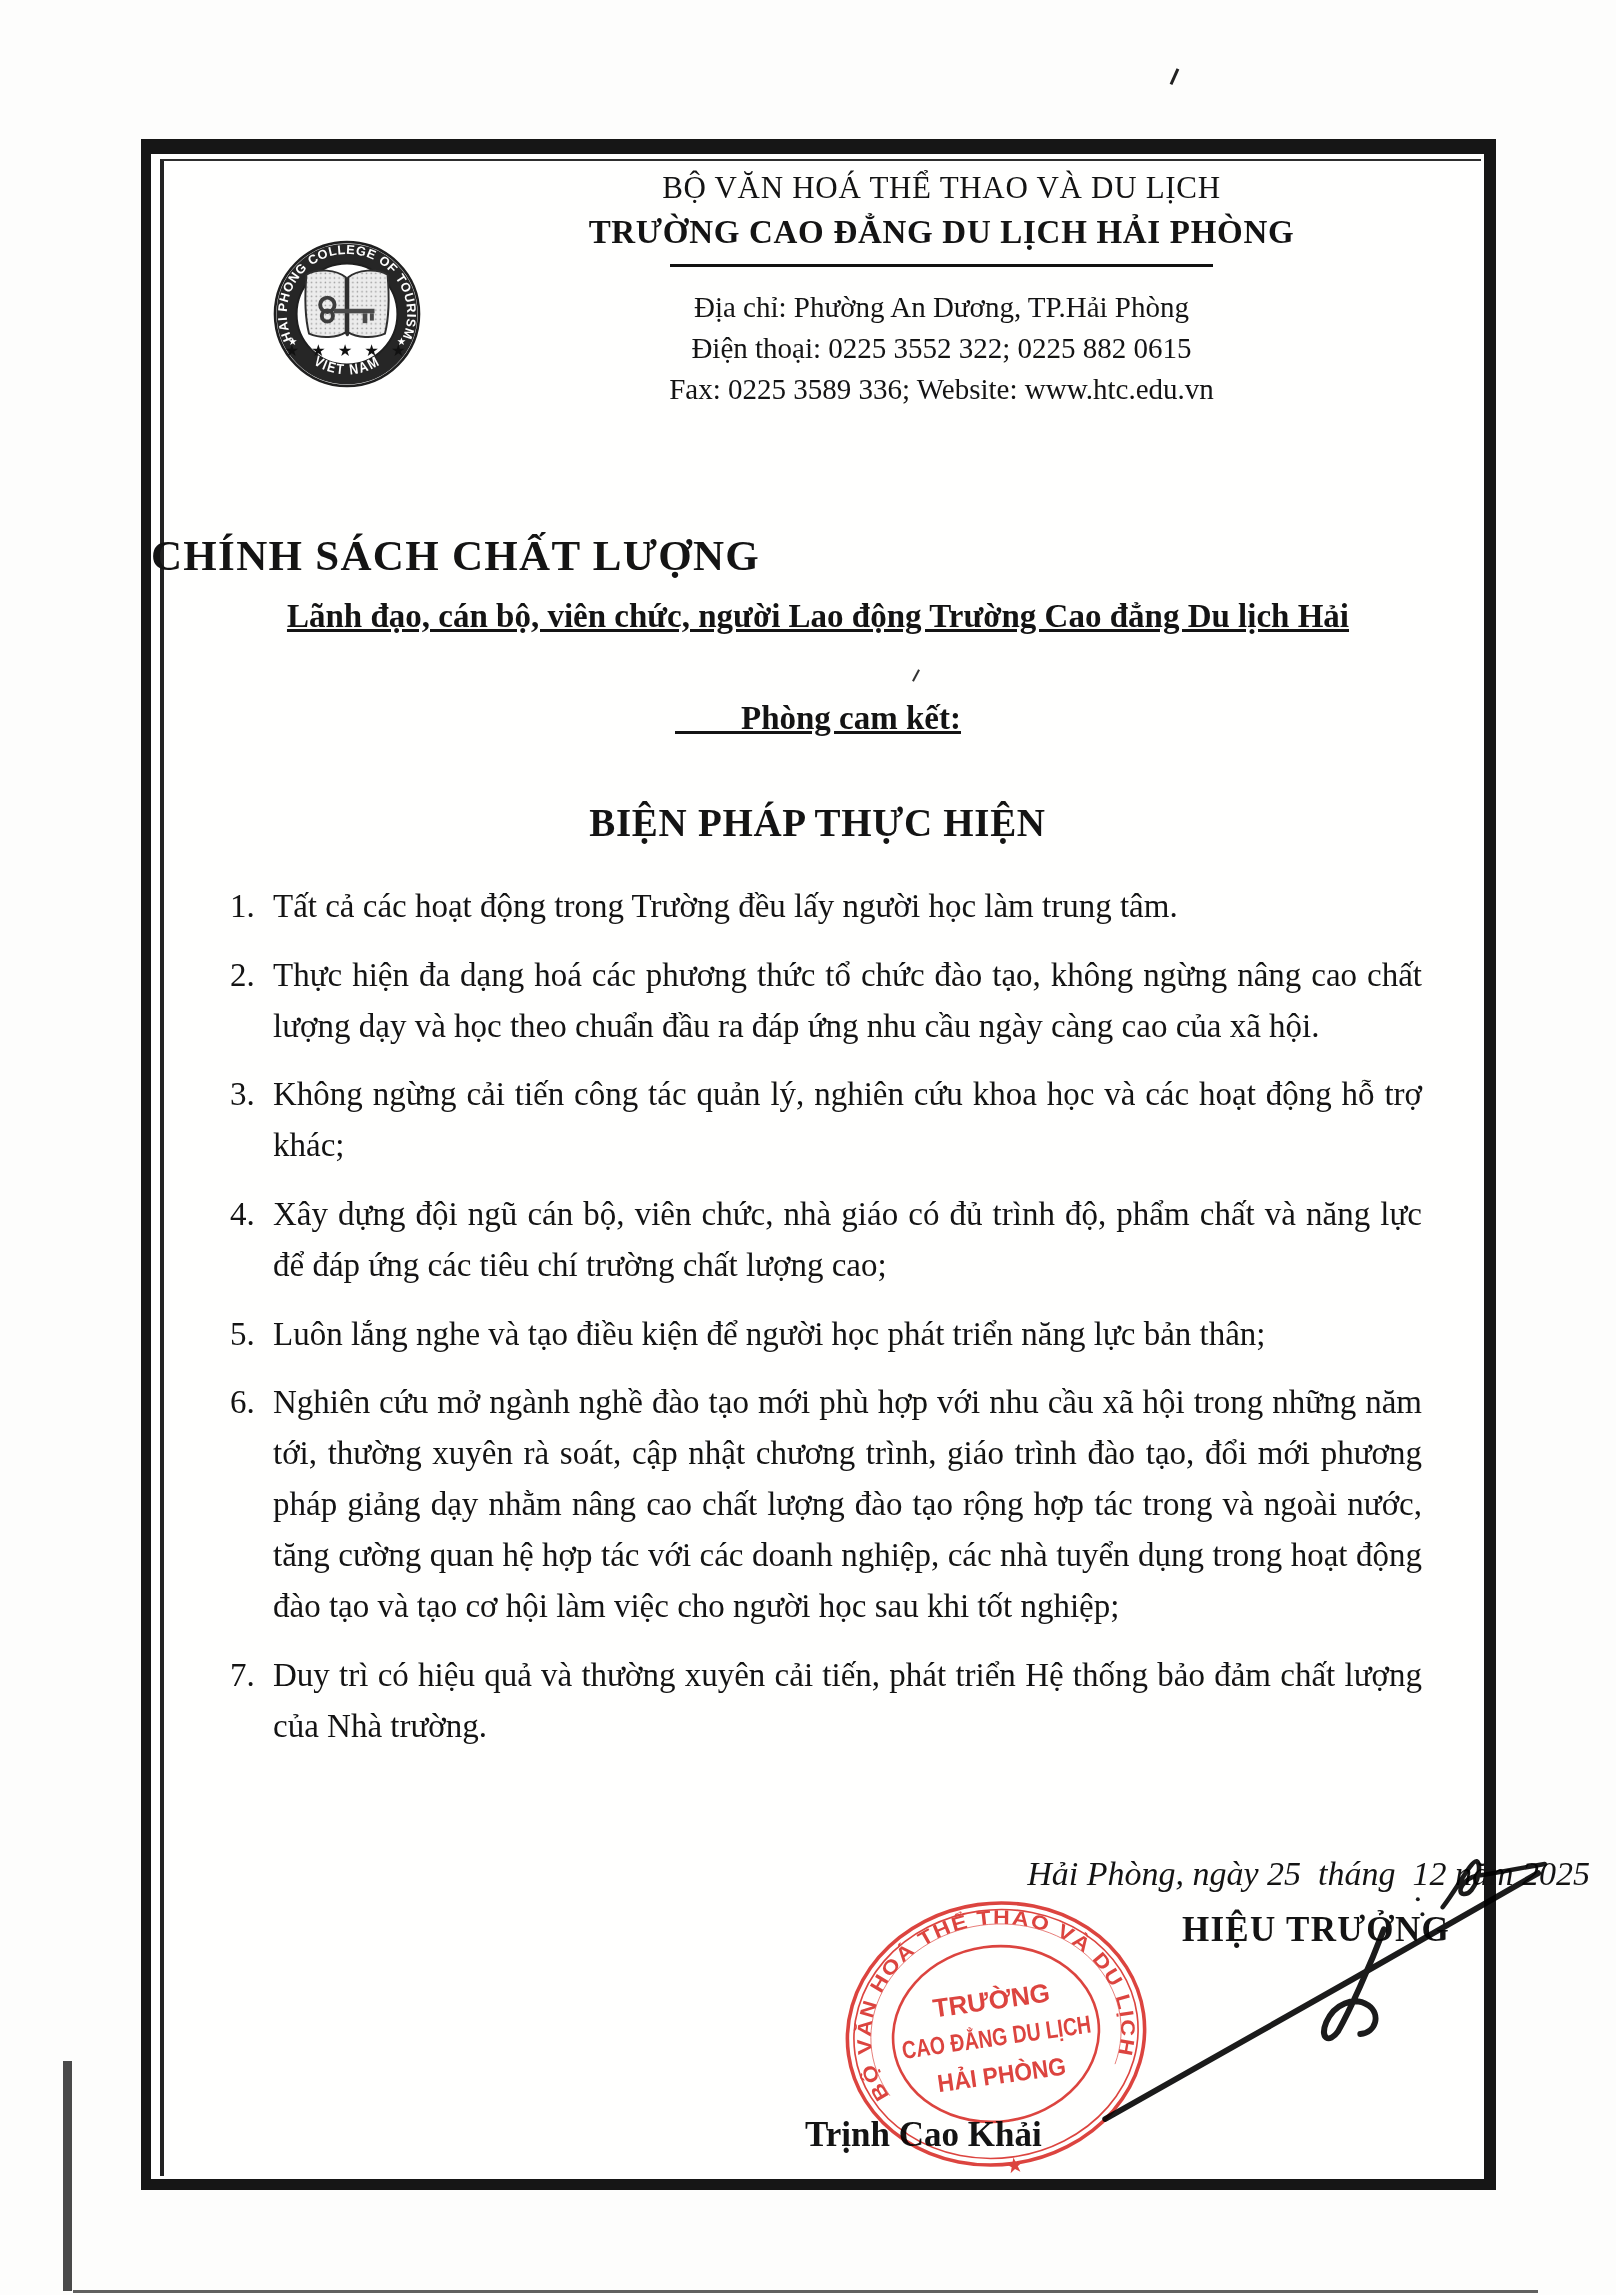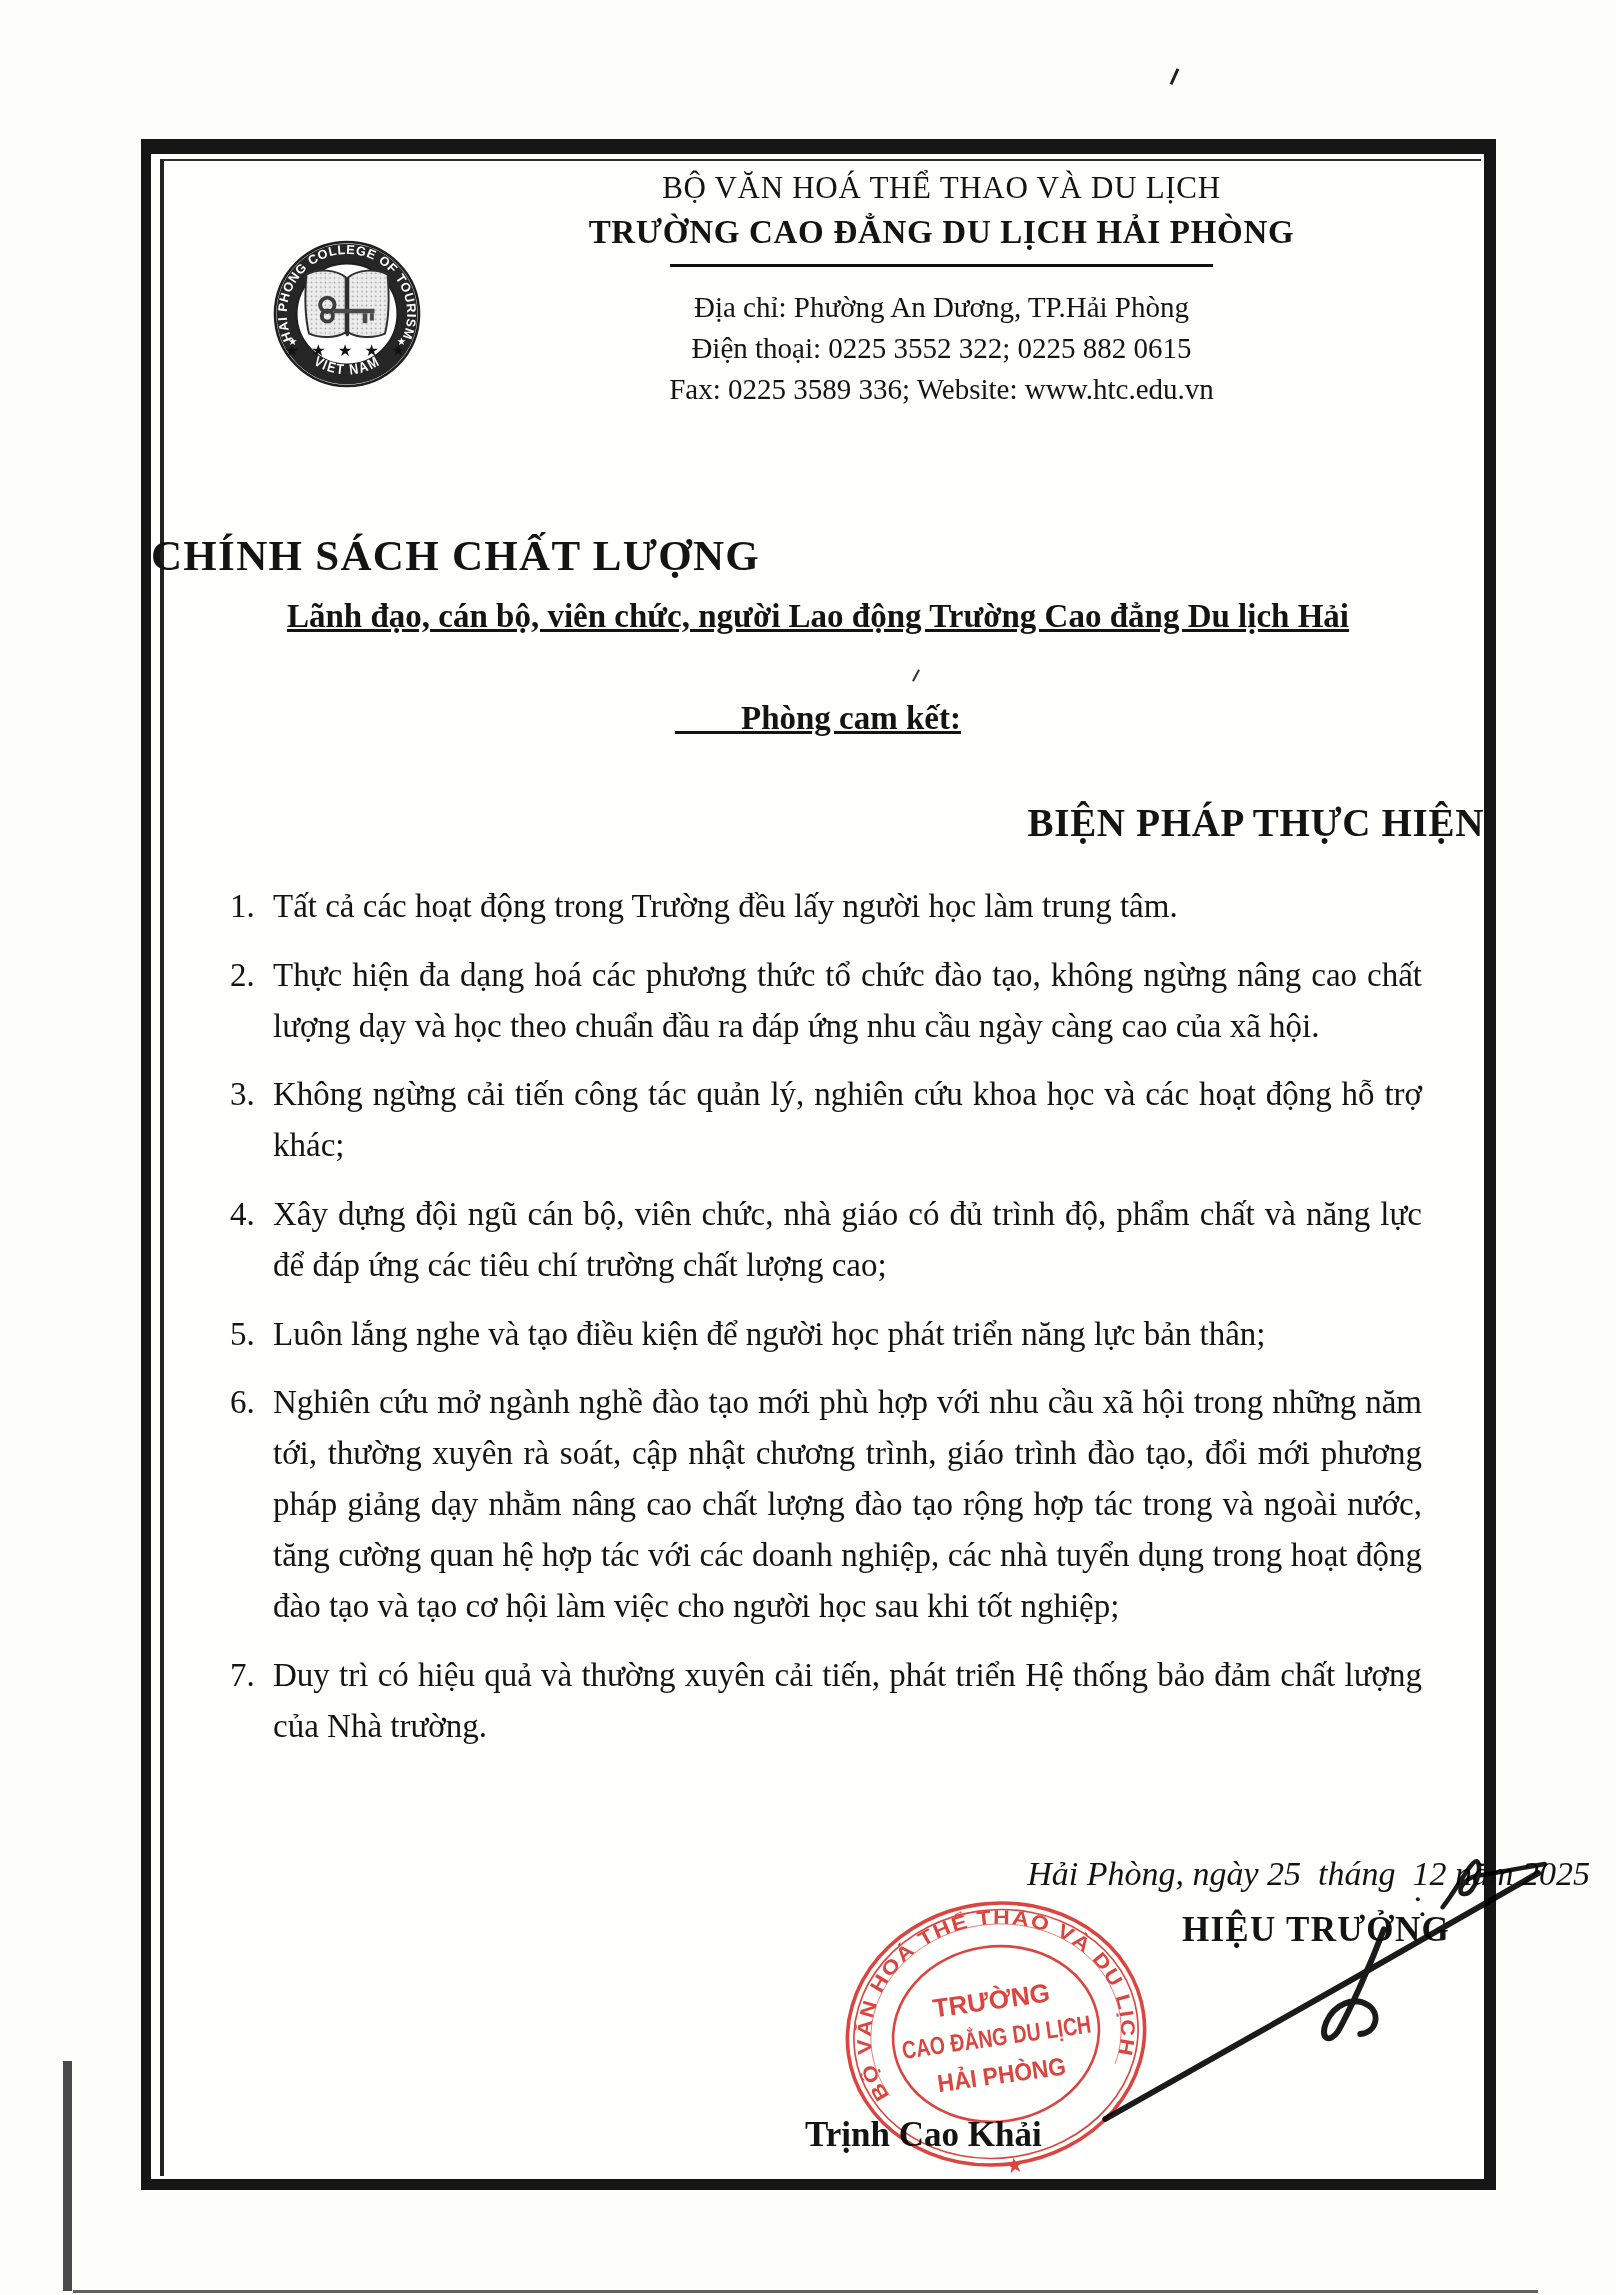--- a/index.html
+++ b/index.html
@@ -29,21 +29,21 @@
   .addr{margin-top:19.6px;font-size:29px;line-height:41px;}
   .addr .site{text-decoration-thickness:2px;text-underline-offset:3.9px;}
 
   
   .doc-title{position:absolute;left:0;top:377px;width:100%;text-align:left;
     font-size:43px;font-weight:bold;letter-spacing:1.3px;}
   .commit{position:absolute;left:26px;top:437px;width:1282px;text-align:center;
     font-size:33px;font-weight:bold;line-height:51px;white-space:pre-wrap;text-decoration:underline;}
   .quote{position:absolute;left:26px;top:540px;width:1282px;text-align:center;
     font-size:33px;font-weight:bold;line-height:51px;white-space:pre-wrap;}
-  .section-title{position:absolute;left:0;top:646px;width:100%;text-align:right;
+  .section-title{position:absolute;left:0;top:646px;width:100%;text-align:center;
     font-size:39px;font-weight:bold;letter-spacing:0.7px;}
 
   .measures{position:absolute;left:79px;top:727px;width:1192px;list-style:none;margin:0;padding:0;}
   .mi{position:relative;padding-left:43px;margin-bottom:17.7px;
     font-size:33px;line-height:51px;text-align:justify;text-align-last:left;}
   .mi .num{position:absolute;left:0;top:0;}
 
   
   .dateline{position:absolute;left:582px;top:1701px;width:857px;text-align:right;
     font-size:34px;font-style:italic;white-space:pre-wrap;}

